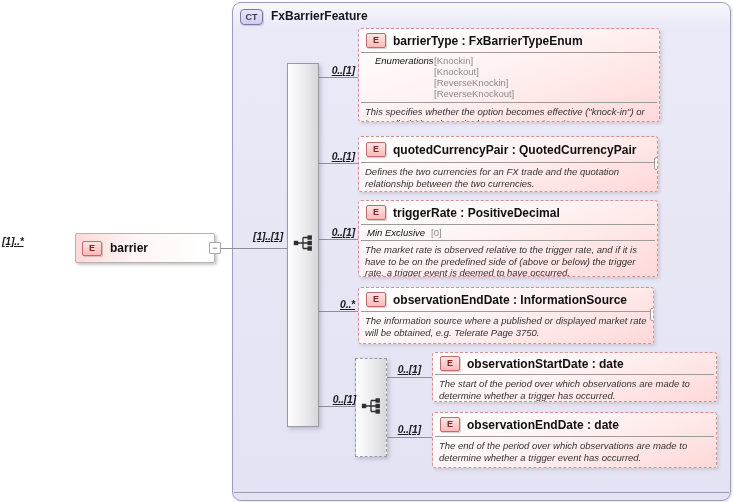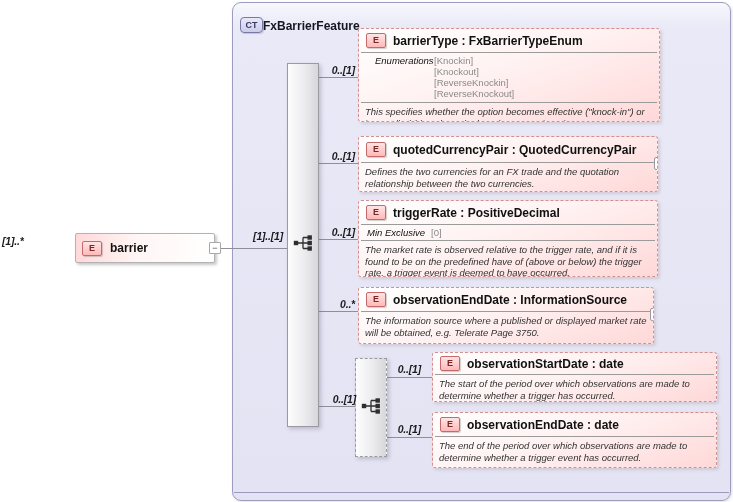--- a/index.html
+++ b/index.html
@@ -4,33 +4,33 @@
 <style>
   html,body{margin:0;padding:0;background:#ffffff;}
   .stage{position:relative;width:733px;height:502px;background:#ffffff;
          font-family:"Liberation Sans",sans-serif;overflow:hidden;}
 
   
   .ct-panel{position:absolute;left:232px;top:2px;width:497px;height:497px;
     border:1px solid #9c9cc0;border-radius:9px;
     background:linear-gradient(180deg,#f7f7fd 0%,#e9e9f7 5%,#e3e3f3 100%);
     box-shadow:1px 1px 3px rgba(120,120,160,.25);}
-  .ct-header{position:absolute;left:7px;top:6px;display:flex;align-items:flex-end;margin-top:8px;}
+  .ct-header{position:absolute;left:7px;top:6px;display:flex;align-items:flex-start;gap:8px;}
   .ct-badge{width:21px;height:14px;border:1px solid #7878a8;border-radius:4px;
     background:linear-gradient(180deg,#e8e8fa,#cdcdec);color:#3a3a5c;
     font:bold 9px/14px "Liberation Sans",sans-serif;text-align:center;
     box-shadow:1px 1px 1px rgba(0,0,0,.15);}
   .ct-title{font:bold 12px "Liberation Sans",sans-serif;color:#16161e;}
   .ct-footer{position:absolute;left:1px;right:1px;top:473px;border-top:1px solid #9a9abc;
     padding:16px 8px;font:italic 10px "Liberation Sans",sans-serif;color:#3c3c3c;margin-top:16px;}
 
   
   .hline{position:absolute;height:1px;background:#8f8f98;z-index:1;}
   .card{position:absolute;width:44px;text-align:right;z-index:3;
-    font:italic bold 10.5px "Liberation Sans",sans-serif;color:#1c1c1c;letter-spacing:-.2px;}
+    font:italic bold 10.5px "Liberation Sans",sans-serif;color:#1c1c1c;letter-spacing:-.2px;text-decoration:underline;}
 
   
   .cbar{position:absolute;width:30px;z-index:2;
     background:linear-gradient(90deg,#fdfdfd 0%,#ececef 55%,#d7d7db 100%);
     border:1px solid #9a9aa0;box-shadow:2px 2px 4px rgba(90,90,120,.30);
     display:flex;align-items:center;justify-content:center;}
   .cbar.dashed{border-style:dashed;border-color:#9a9aa0;}
 
   
   .rootbox{position:absolute;left:75px;top:233px;width:140px;height:30px;z-index:2;
@@ -159,21 +159,21 @@
     <div class="ehead" style="height:23px;">
       <div class="ebadge">E</div>
       <span>triggerRate : PositiveDecimal</span>
     </div>
     <div class="sep"></div>
     <div class="facet" style="height:11px;">
       <div class="facet-label" style="flex-basis:64px;font-style:italic;">Min Exclusive</div>
       <div class="facet-vals">[0]</div>
     </div>
     <div class="sep"></div>
-    <div class="annot">The market rate is observed relative to the trigger rate, and if it is found to be on the predefined have of (above or below) the trigger rate, a trigger event is deemed to have occurred.</div>
+    <div class="annot">The market rate is observed relative to the trigger rate, and if it is have to be on the predefined side of (above or below) the trigger rate, a trigger event is deemed to have occurred.</div>
   </div>
 
   <div class="ebox" style="left:358px;top:287px;width:296px;height:57px;">
     <div class="ehead" style="height:23px;">
       <div class="ebadge">E</div>
       <span>observationEndDate : InformationSource</span>
     </div>
     <div class="sep"></div>
     <div class="annot">The information source where a published or displayed market rate will be obtained, e.g. Telerate Page 3750.</div>
     <div class="plusbtn" style="right:-10px;top:20px;">+</div>

